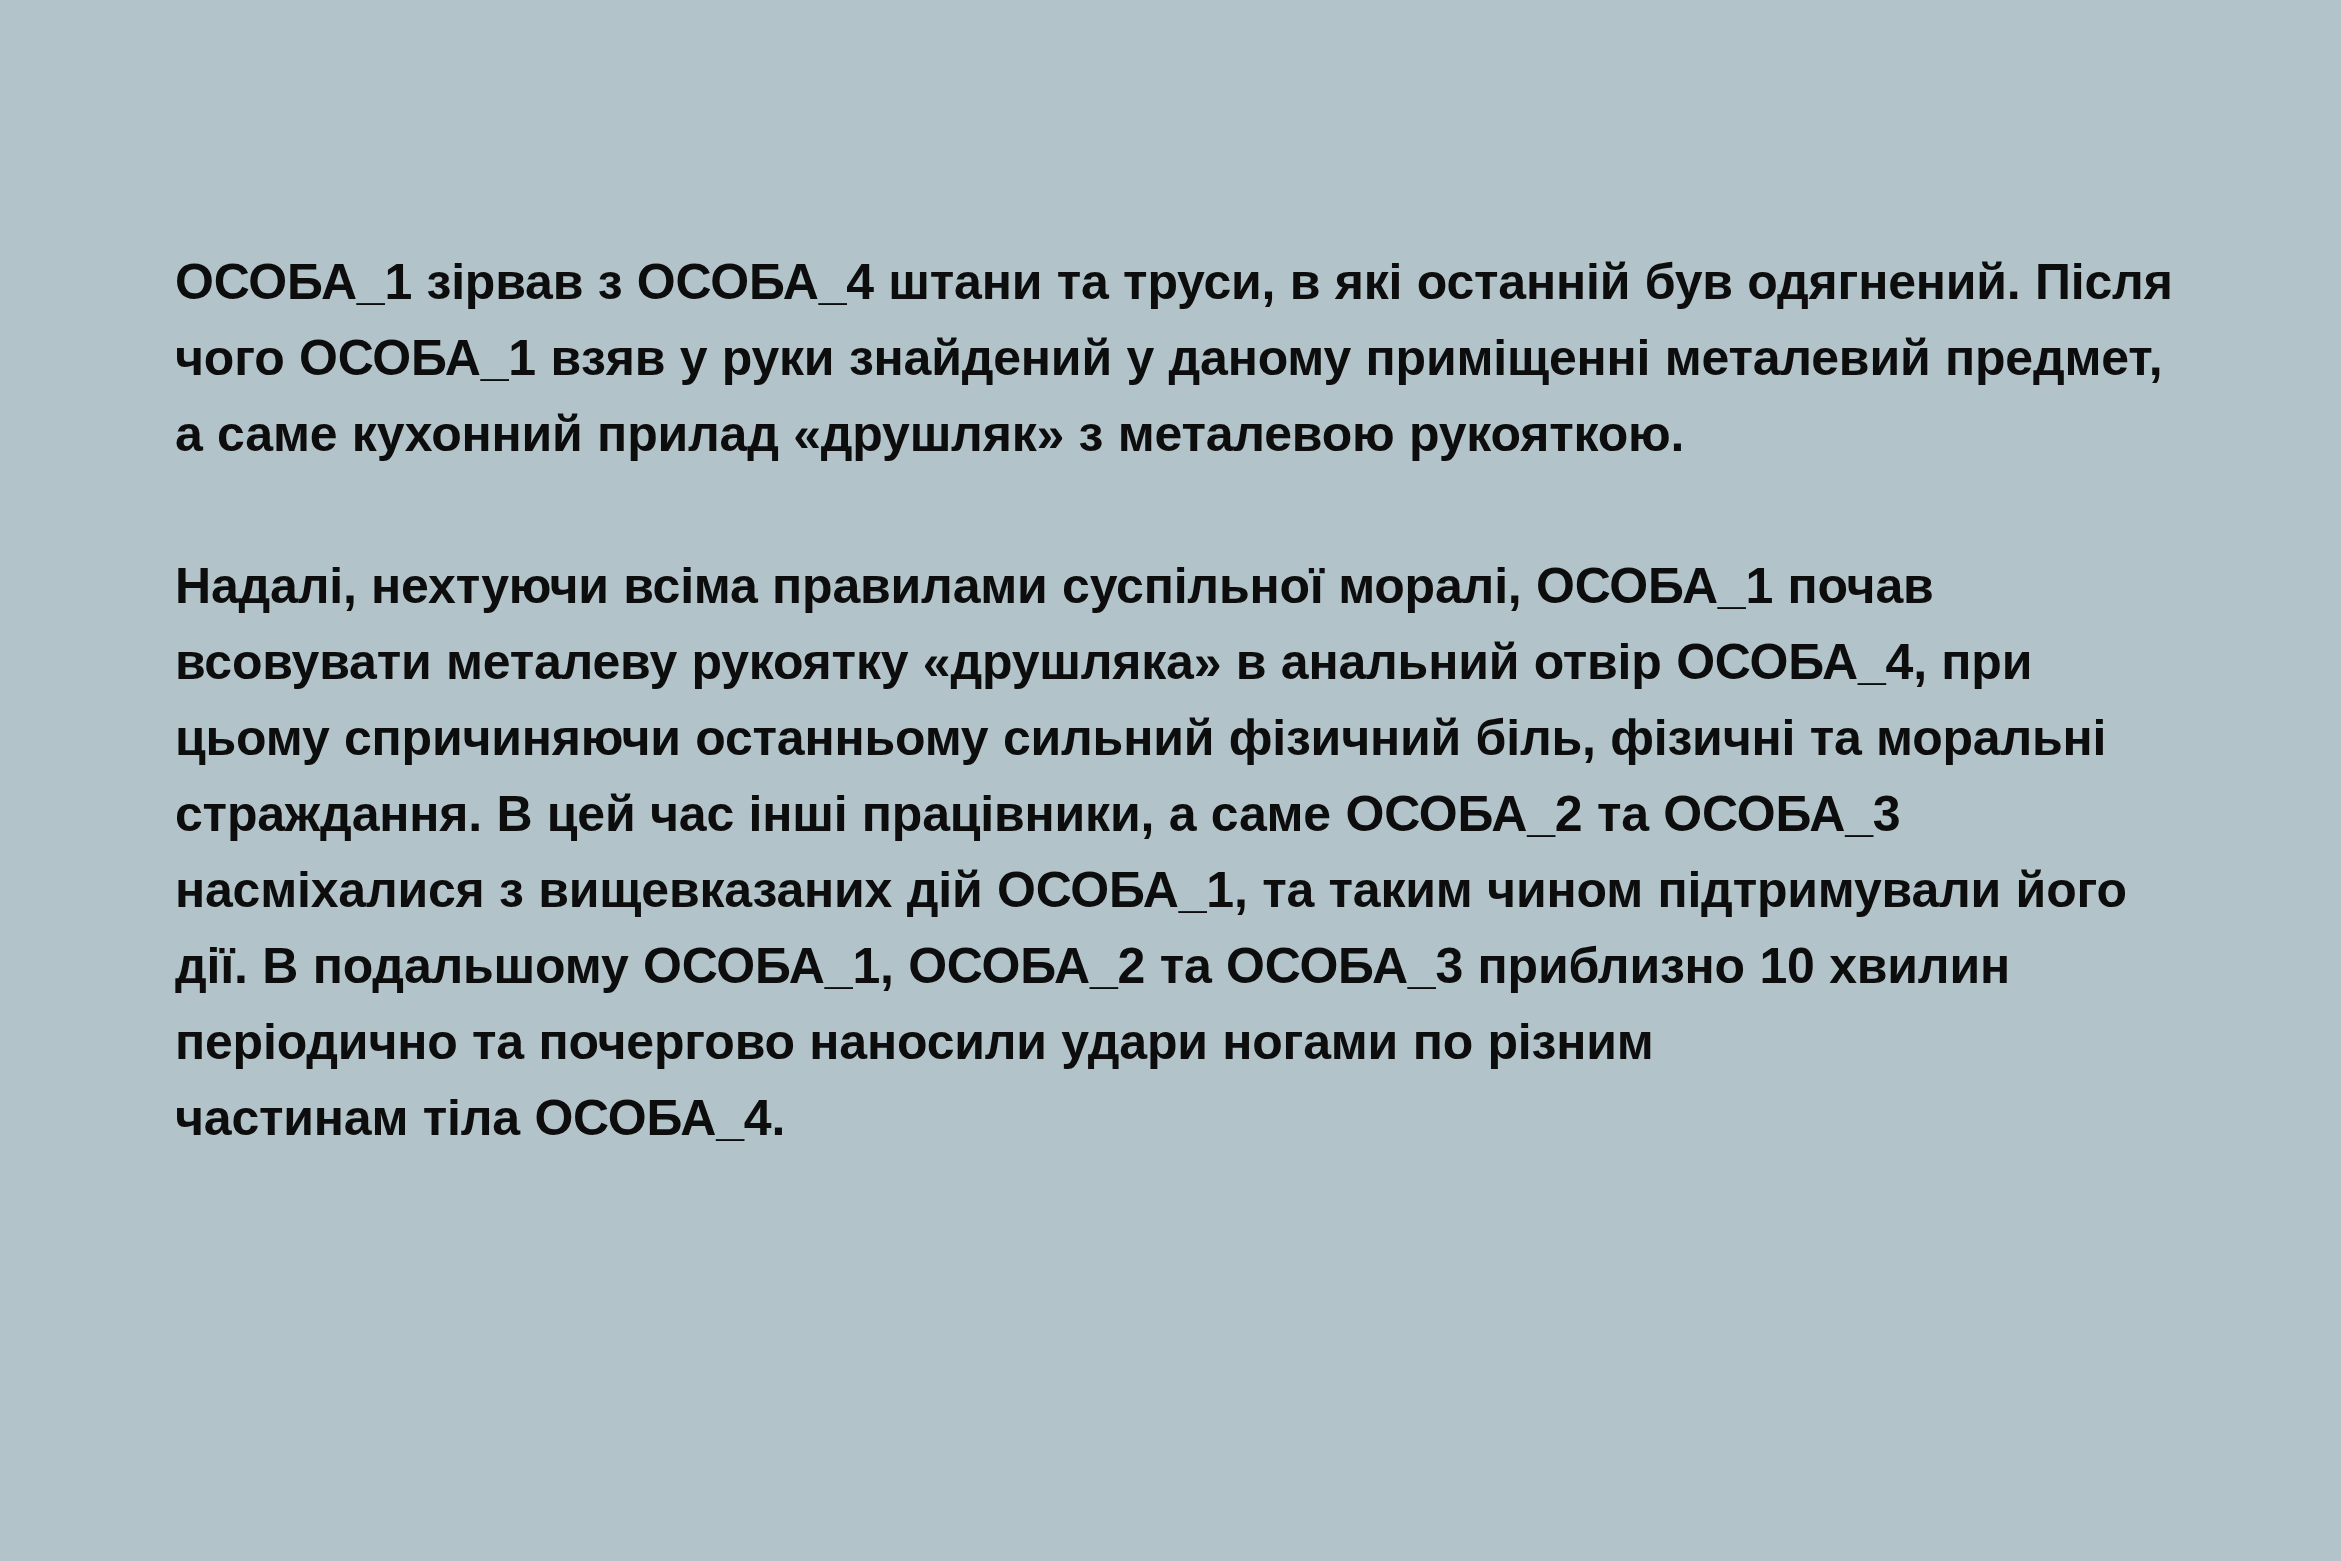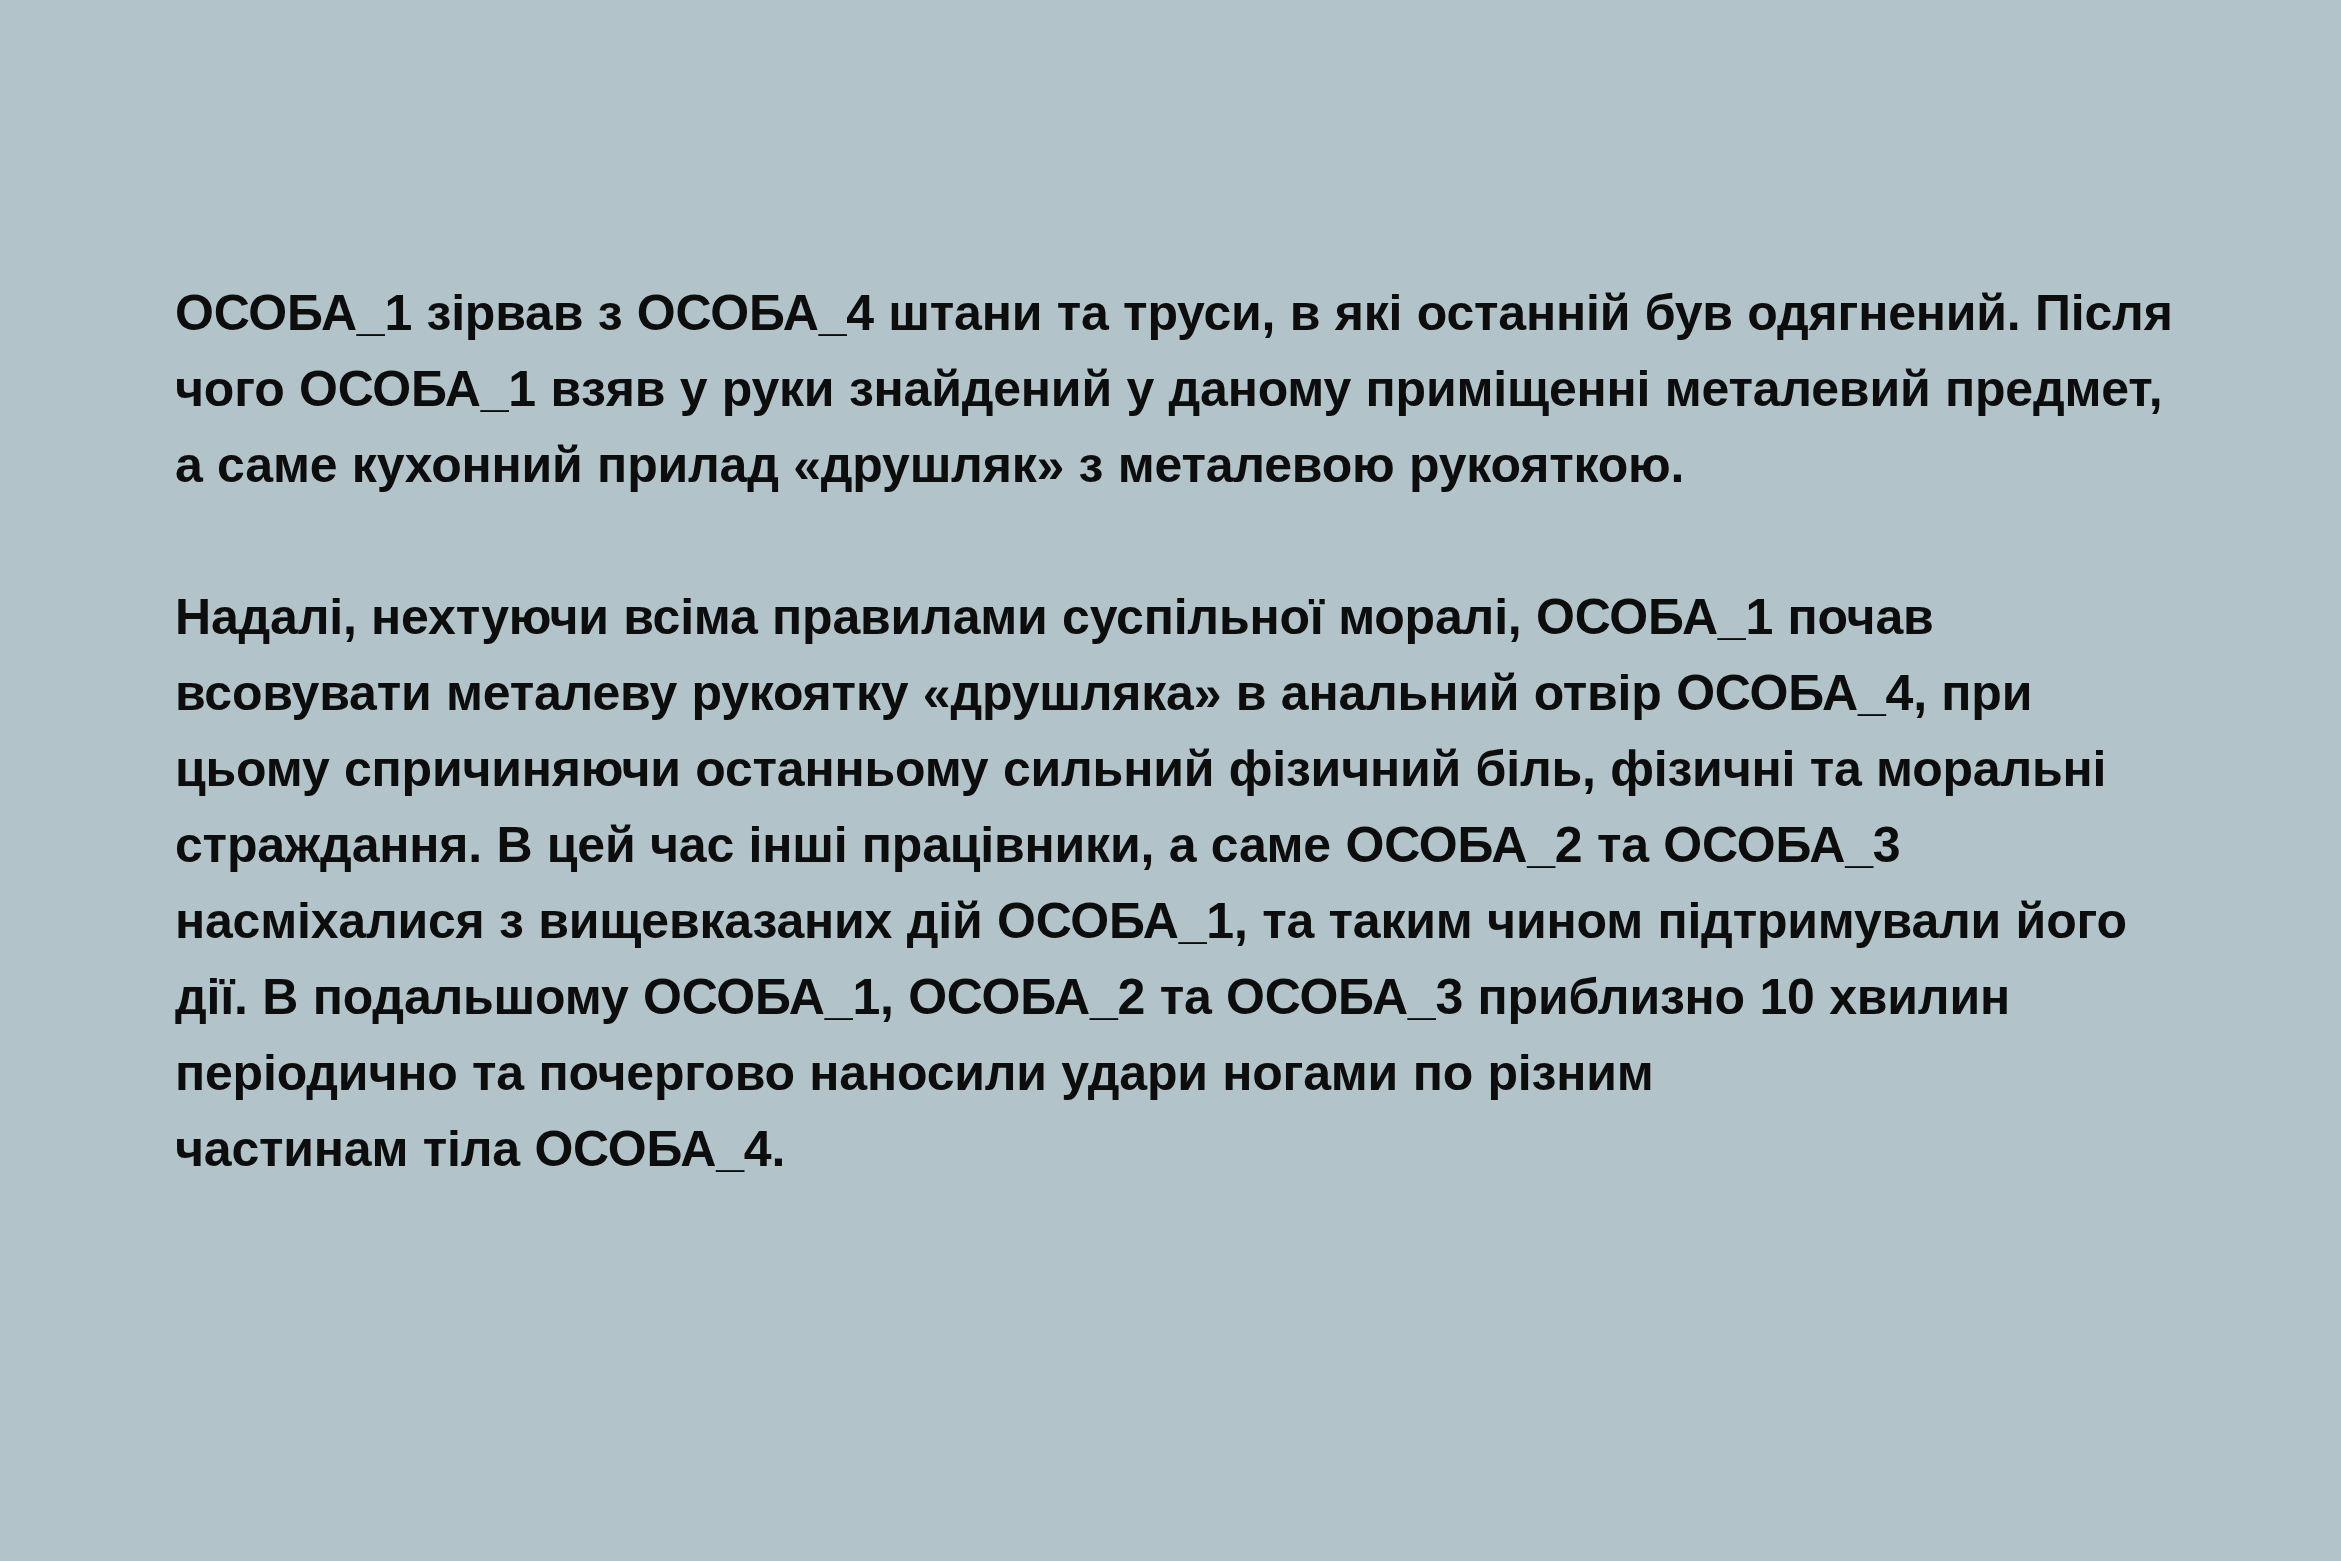--- a/index.html
+++ b/index.html
@@ -20,21 +20,21 @@
     position: relative;
     width: 2342px;
     height: 1561px;
     background: #b2c4c9;
     box-sizing: border-box;
   }
 
   .text-block {
     position: absolute;
     left: 175px;
-    top: 275px;
+    top: 244px;
     width: 1998px;
   }
 
   .paragraph {
     margin: 0;
     color: #0d0d0d;
     font-size: 50px;
     font-weight: 600;
     line-height: 76px;
     letter-spacing: -0.2px;

